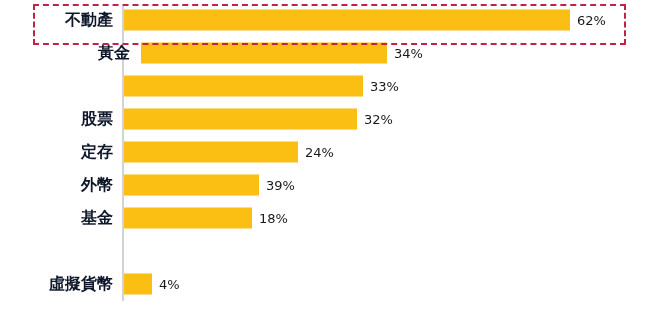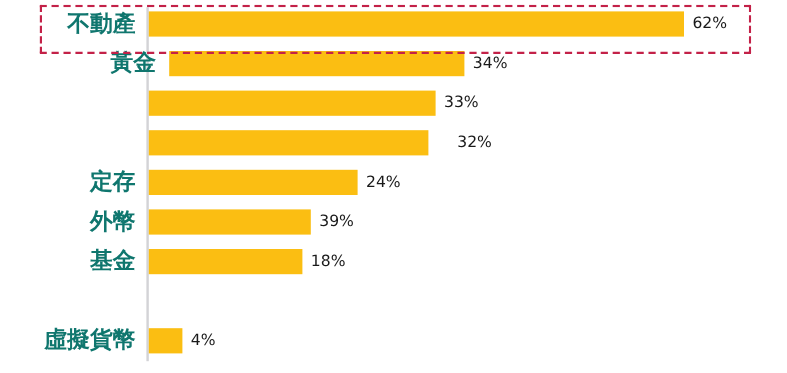--- a/index.html
+++ b/index.html
@@ -42,23 +42,23 @@
     width: 656px;
     height: 31px;
   }
   .cat-label {
     position: absolute;
     left: 0;
     width: 113px;
     top: 50%;
     transform: translateY(-50%);
     text-align: right;
-    font-size: 19px;
+    font-size: 16px;
     font-weight: bold;
-    color: #0f766e;
+    color: #0f172a;
     letter-spacing: 0px;
     white-space: nowrap;
     line-height: 1;
   }
   .bar {
     position: absolute;
     left: 124px;
     top: 50%;
     transform: translateY(-50%);
     height: 21px;
@@ -93,22 +93,23 @@
     <span class="bar" style="width:246px;"></span>
     <span class="val-label" style="left:377px;">34%</span>
   </div>
 
   <div class="bar-row" style="top:70px;">
     <span class="bar" style="width:239px;"></span>
     <span class="val-label" style="left:370px;">33%</span>
   </div>
 
   <div class="bar-row" style="top:103px;">
+    <span class="cat-label">股票</span>
     <span class="bar" style="width:233px;"></span>
-    <span class="val-label" style="left:364px;margin-left:17px;">32%</span>
+    <span class="val-label" style="left:364px;">32%</span>
   </div>
 
   <div class="bar-row" style="top:136px;">
     <span class="cat-label">定存</span>
     <span class="bar" style="width:174px;"></span>
     <span class="val-label" style="left:305px;">24%</span>
   </div>
 
   <div class="bar-row" style="top:169px;">
     <span class="cat-label">外幣</span>

